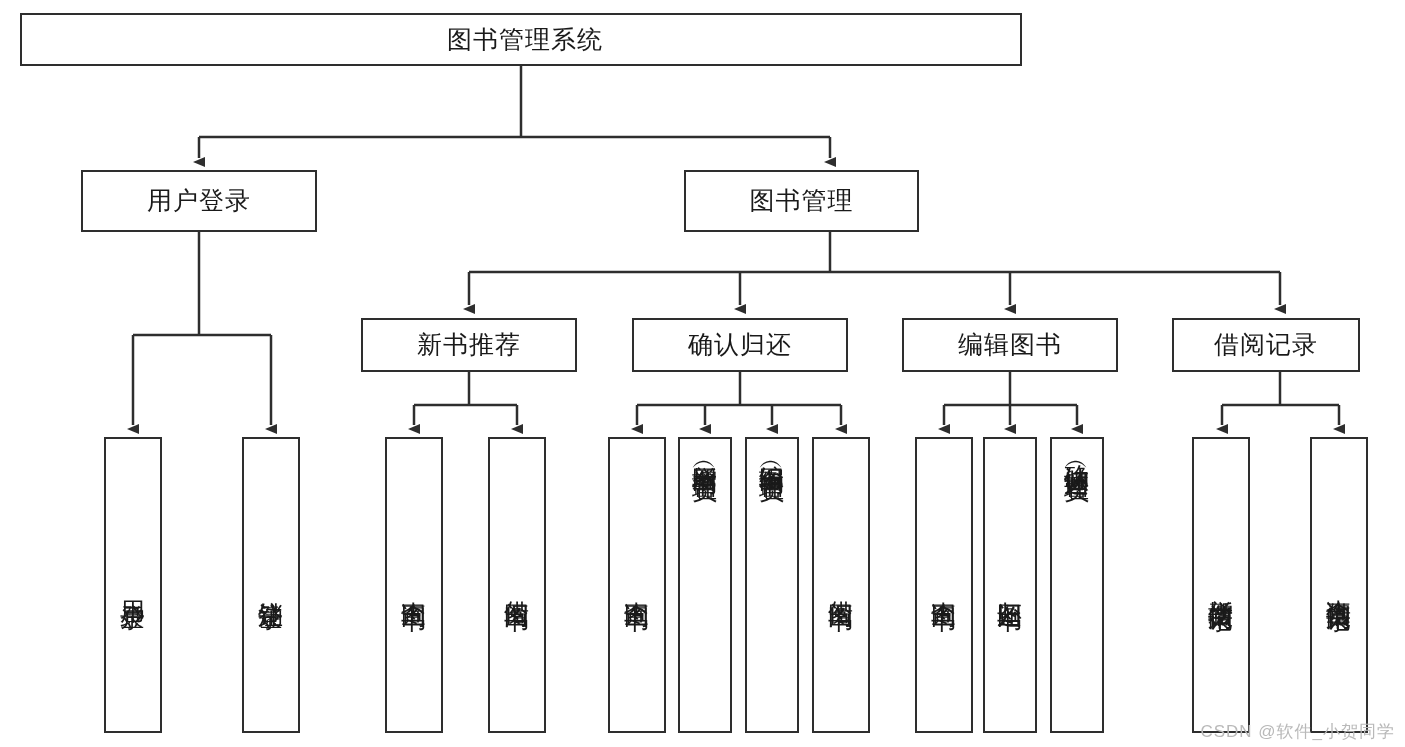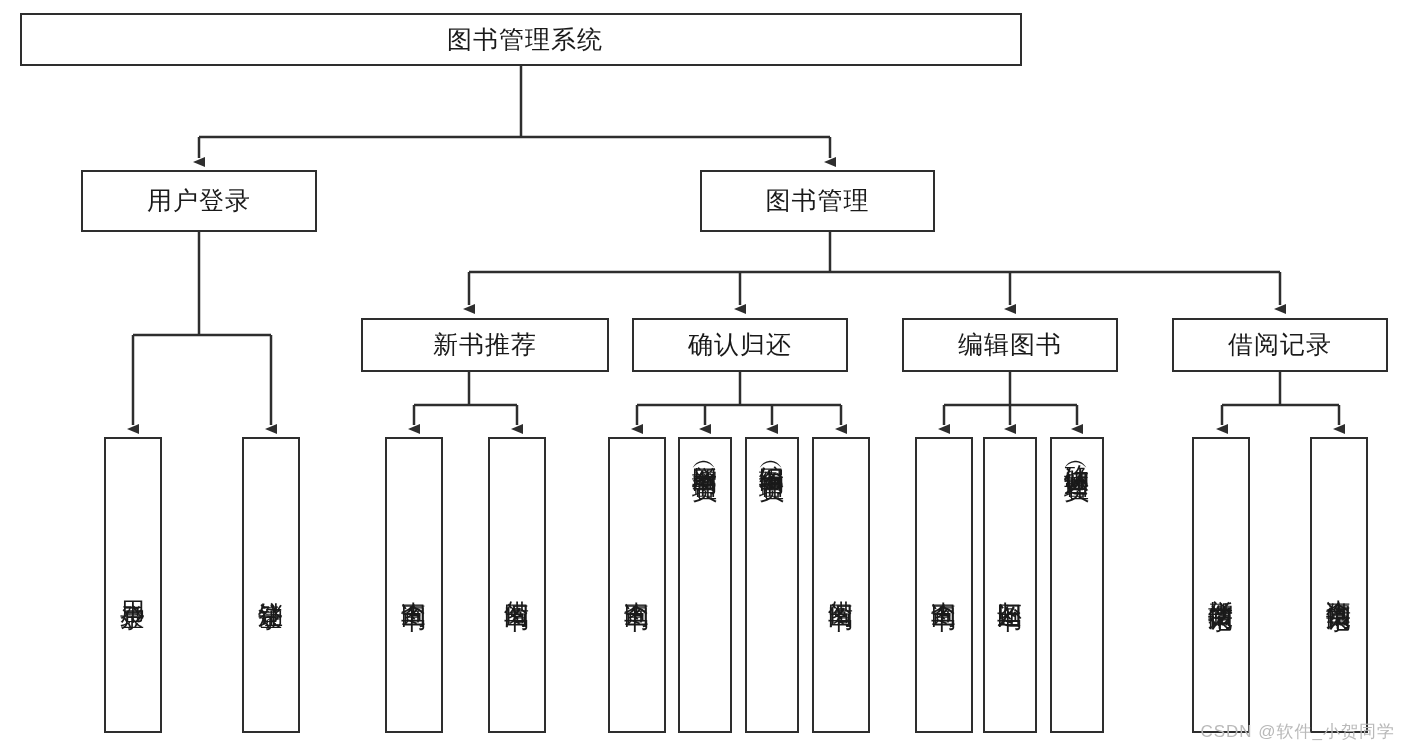--- a/index.html
+++ b/index.html
@@ -135,34 +135,34 @@
     </g>
   </svg>
 
   <div class="node horiz root" style="left:20px; top:13px; width:1002px; height:53px;">
     <span>图书管理系统</span>
   </div>
 
   <div class="node horiz" style="left:81px; top:170px; width:236px; height:62px;">
     <span>用户登录</span>
   </div>
-  <div class="node horiz" style="left:700px; top:170px; width:235px; height:62px;">
+  <div class="node horiz" style="left:684px; top:170px; width:235px; height:62px;">
     <span>图书管理</span>
   </div>
 
-  <div class="node horiz" style="left:361px; top:318px; width:248px; height:54px;">
+  <div class="node horiz" style="left:361px; top:318px; width:216px; height:54px;">
     <span>新书推荐</span>
   </div>
   <div class="node horiz" style="left:632px; top:318px; width:216px; height:54px;">
     <span>确认归还</span>
   </div>
   <div class="node horiz" style="left:902px; top:318px; width:216px; height:54px;">
     <span>编辑图书</span>
   </div>
-  <div class="node horiz" style="left:1172px; top:318px; width:216px; height:54px;">
+  <div class="node horiz" style="left:1172px; top:318px; width:188px; height:54px;">
     <span>借阅记录</span>
   </div>
 
   <div class="node leaf" style="left:104px; top:437px; width:58px; height:296px;">
     <div class="leaf-inner">
         <span class="vlabel">用户登录</span>
       </div>
   </div>
   <div class="node leaf" style="left:242px; top:437px; width:58px; height:296px;">
     <div class="leaf-inner">

